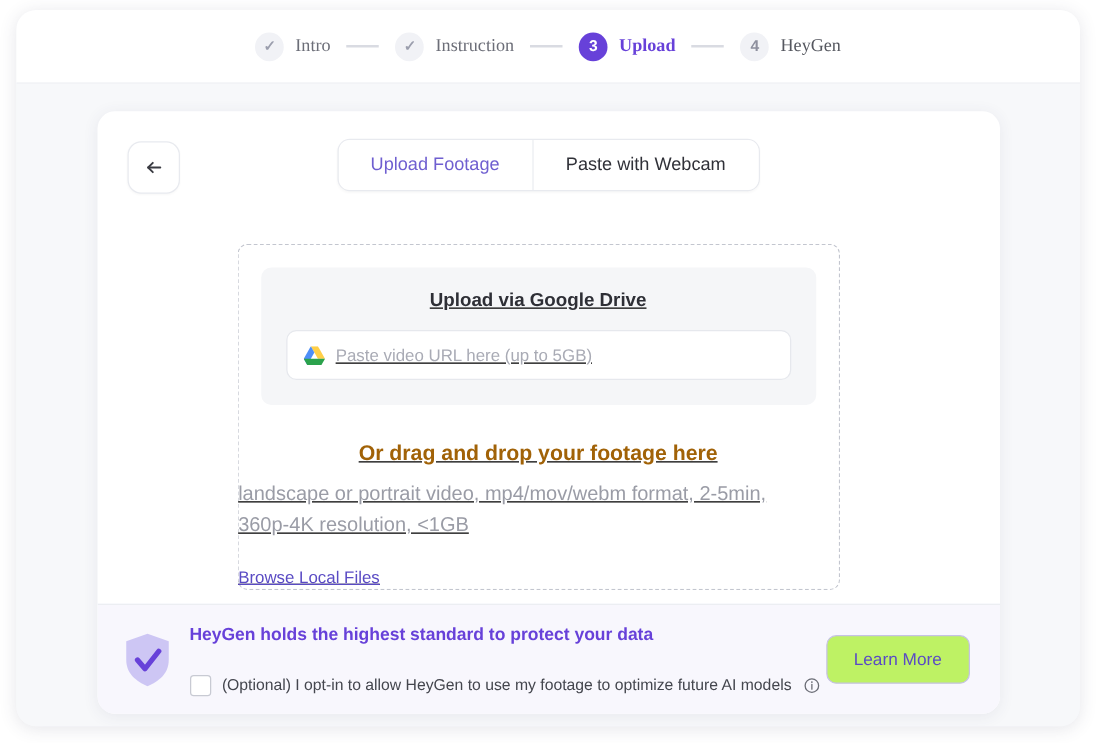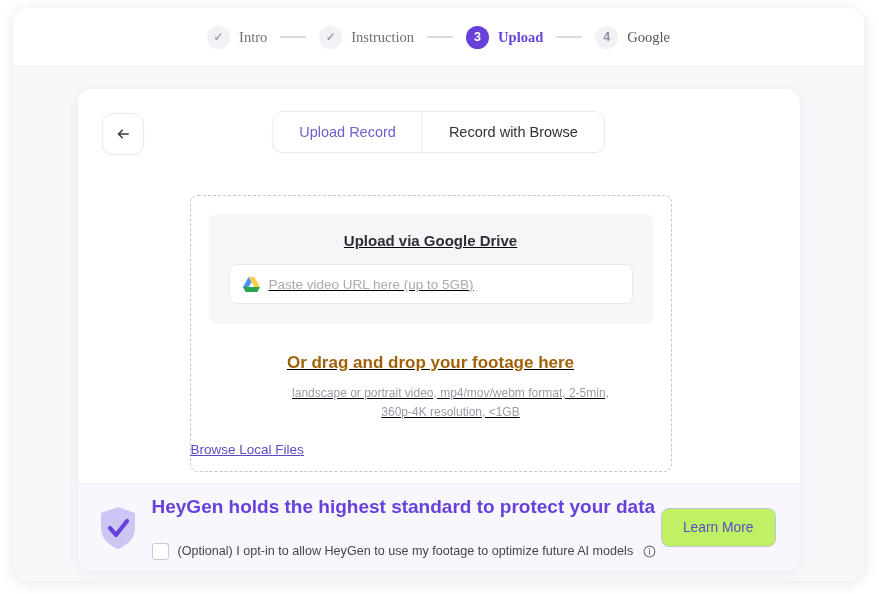--- a/index.html
+++ b/index.html
@@ -195,26 +195,24 @@
   }
 
   #drag-title {
     text-align: center;
     font-size: 17px;
     font-weight: bold;
     color: #a16207;
     margin-top: 29px;
   }
   #drag-specs {
-    text-align: center;
-    font-size: 12px;
+    font-size: 16px;
     color: #9a9ca6;
     line-height: 1.55;
     margin-top: 11px;
-    padding-left: 40px;
   }
   #browse-link-row {
     text-align: left;
     margin-top: 19px;
   }
   #browse-link {
     font-size: 13.5px;
     color: #5a4bc4;
     text-decoration: underline;
     cursor: pointer;
@@ -245,21 +243,21 @@
     padding: 0 24px 0 20px;
   }
   #shield-icon {
     flex: none;
     margin-right: 14px;
   }
   #banner-text-col {
     flex: 1;
   }
   #banner-title {
-    font-size: 19px;
+    font-size: 14px;
     font-weight: bold;
     color: #6741d9;
     margin-bottom: 25px;
   }
   #optin-row {
     display: flex;
     align-items: center;
     gap: 9px;
   }
   #optin-checkbox {
@@ -319,40 +317,40 @@
 
     <div class="step">
       <div class="step-badge active">3</div>
       <div class="step-label active">Upload</div>
     </div>
 
     <div class="step-connector"></div>
 
     <div class="step">
       <div class="step-badge todo">4</div>
-      <div class="step-label todo">Google</div>
+      <div class="step-label todo">HeyGen</div>
     </div>
 
   </div>
 
   <div id="window-body">
     <div id="main-card">
 
       <div id="card-top">
 
         <div id="back-button">
           <svg width="18" height="18" viewBox="0 0 24 24" fill="none" stroke="#3a3b42" stroke-width="2" stroke-linecap="round" stroke-linejoin="round">
             <line x1="19" y1="12" x2="6" y2="12"></line>
             <polyline points="11,7 6,12 11,17"></polyline>
           </svg>
         </div>
 
         <div id="tab-group">
-          <div class="tab active">Upload Record</div>
-          <div class="tab inactive">Record with Browse</div>
+          <div class="tab active">Upload Footage</div>
+          <div class="tab inactive">Paste with Webcam</div>
         </div>
 
       </div>
 
       <div id="dropzone">
 
         <div id="gdrive-panel">
           <div id="gdrive-title">Upload via Google Drive</div>
 
           <div id="gdrive-input-wrap">

